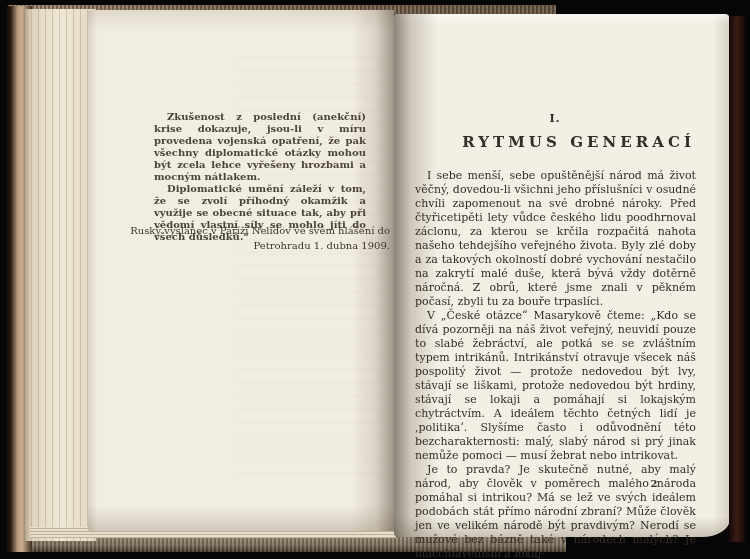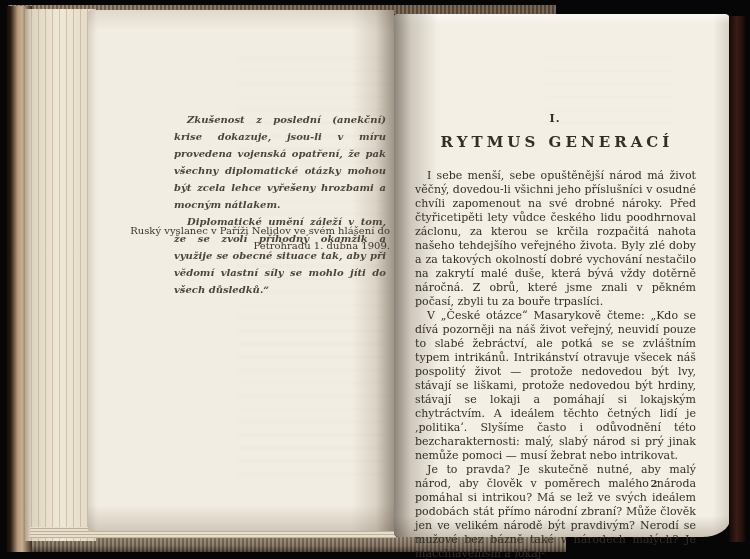--- a/index.html
+++ b/index.html
@@ -66,36 +66,36 @@
   .ghost{
     position:absolute;pointer-events:none;
     background:repeating-linear-gradient(0deg,rgba(130,112,92,.35) 0 2px,rgba(0,0,0,0) 2px 13px);
     filter:blur(1.2px);opacity:.10;
   }
   .ghost-left{left:150px;top:45px;width:150px;height:420px;}
   .ghost-right{left:150px;top:40px;width:130px;height:70px;opacity:.08;}
   
   .quote{
     position:absolute;left:66px;top:101px;width:212px;
-    font-size:10px;line-height:17px;font-style:italic;font-weight:bold;
-    color:#4a443b;text-align:justify;margin-left:20px;
+    font-size:10px;line-height:12px;font-weight:bold;
+    color:#4a443b;text-align:justify;
   }
   .quote p{margin:0;text-indent:13px;}
   .attribution{
     position:absolute;left:36px;top:213px;width:266px;
     font-size:10px;line-height:15px;color:#3c362d;text-align:right;
   }
   
   .chapter-number{
     position:absolute;left:21px;top:98px;width:280px;
     text-align:center;font-size:11px;font-weight:bold;color:#332e27;letter-spacing:1px;
   }
   .chapter-title{
     position:absolute;left:21px;top:119px;width:280px;
-    text-align:center;font-size:15px;font-weight:bold;color:#332e27;letter-spacing:.27em;
+    text-align:right;font-size:15px;font-weight:bold;color:#332e27;letter-spacing:.27em;
     white-space:nowrap;text-indent:.27em;
   }
   .body-text{
     position:absolute;left:21px;top:155px;width:281px;
     font-size:11px;line-height:14px;color:#332e27;text-align:justify;
   }
   .body-text p{margin:0;text-indent:12px;}
   .page-number{
     position:absolute;left:240px;top:464px;width:40px;
     font-size:10px;font-weight:bold;color:#332e27;text-align:center;

